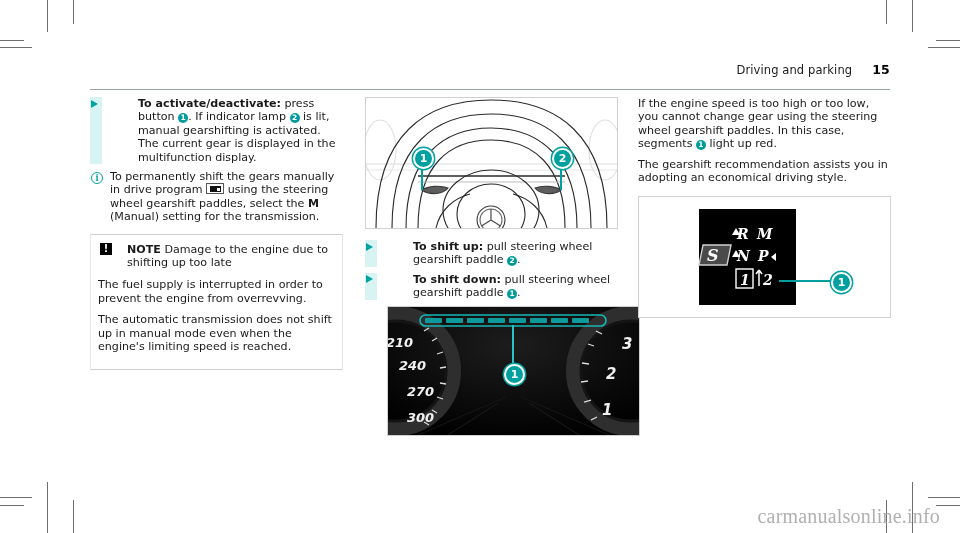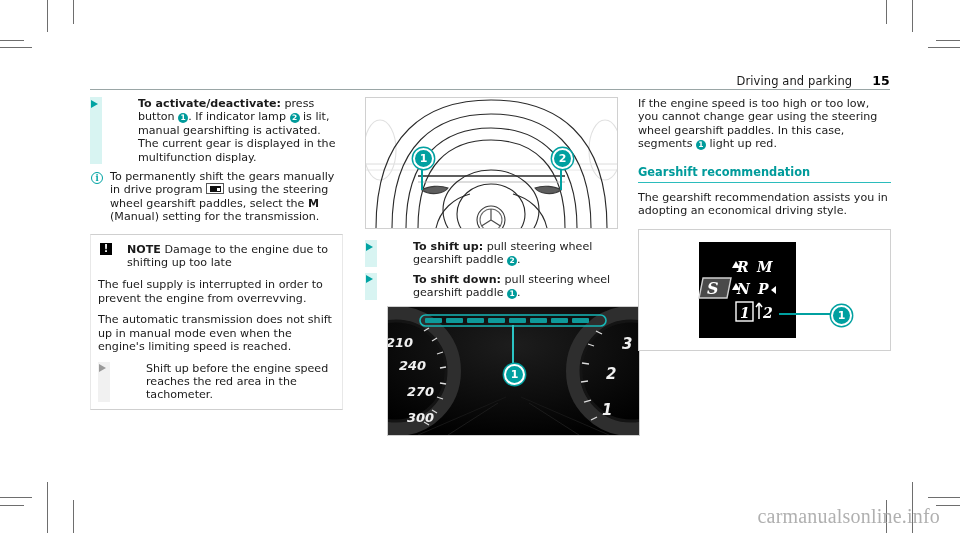--- a/index.html
+++ b/index.html
@@ -47,21 +47,21 @@
   .page-header {
     position: absolute;
     left: 90px;
     top: 68px;
     width: 800px;
     height: 22px;
     border-bottom: 1.3px solid #9aa6a6;
     display: flex;
     align-items: flex-end;
     justify-content: flex-end;
-    padding-bottom: 1px;
+    padding-bottom: 12px;
     box-sizing: border-box;
   }
   .header-chapter {
     font-size: 11.5px;
     color: #1a1a1a;
     letter-spacing: 0.1px;
   }
   .header-pageno {
     font-size: 12.5px;
     font-weight: bold;
@@ -353,25 +353,20 @@
       <div class="txt"><span>To permanently shift the gears manually in drive program </span><span class="dp-icon"></span><span> using the steering wheel gearshift paddles, select the </span><span class="b">M</span><span> (Manual) setting for the transmission.</span></div>
     </div>
 
     <div class="notebox">
       <div class="note-head">
         <span class="note-bang">!</span>
         <div class="txt"><span class="b">NOTE</span><span> Damage to the engine due to shifting up too late</span></div>
       </div>
       <p class="p">The fuel supply is interrupted in order to prevent the engine from overrevving.</p>
       <p class="p">The automatic transmission does not shift up in manual mode even when the engine's limiting speed is reached.</p>
-      <div class="action gray">
-        <span class="hl"></span>
-        <span class="tri"></span>
-        <div class="txt">Shift up before the engine speed reaches the red area in the tachometer.</div>
-      </div>
     </div>
 
   </div>
 
   <div class="col col-2">
 
     <div class="figure fig-wheel">
       <svg width="251" height="130" viewBox="0 0 251 130">
         <defs>
           <clipPath id="wclip">
@@ -493,21 +488,20 @@
       <div class="leader" style="left:124px; top:18px; width:1.6px; height:44px; background:#2bc4c4;"></div>
       <div class="marker" style="left:116px; top:57px;">1</div>
     </div>
 
   </div>
 
   <div class="col col-3">
 
     <p class="p"><span>If the engine speed is too high or too low, you cannot change gear using the steering wheel gearshift paddles. In this case, segments </span><span class="cb">1</span><span> light up red.</span></p>
 
-    <div class="section-head">Gearshift recommendation</div>
 
     <p class="p">The gearshift recommendation assists you in adopting an economical driving style.</p>
 
     <div class="figure fig-gear">
       <svg width="251" height="120" viewBox="0 0 251 120">
         <rect x="60" y="12" width="97" height="96" fill="#000000"></rect>
 
         <path d="M64 48 L92 48 L88 68 L60 68 Z" fill="#4a4a4a" stroke="#cfcfcf" stroke-width="1.4"></path>
         <text x="68" y="64" fill="#ffffff" font-family="DejaVu Serif, serif" font-size="16" font-weight="bold" font-style="italic">S</text>
 

